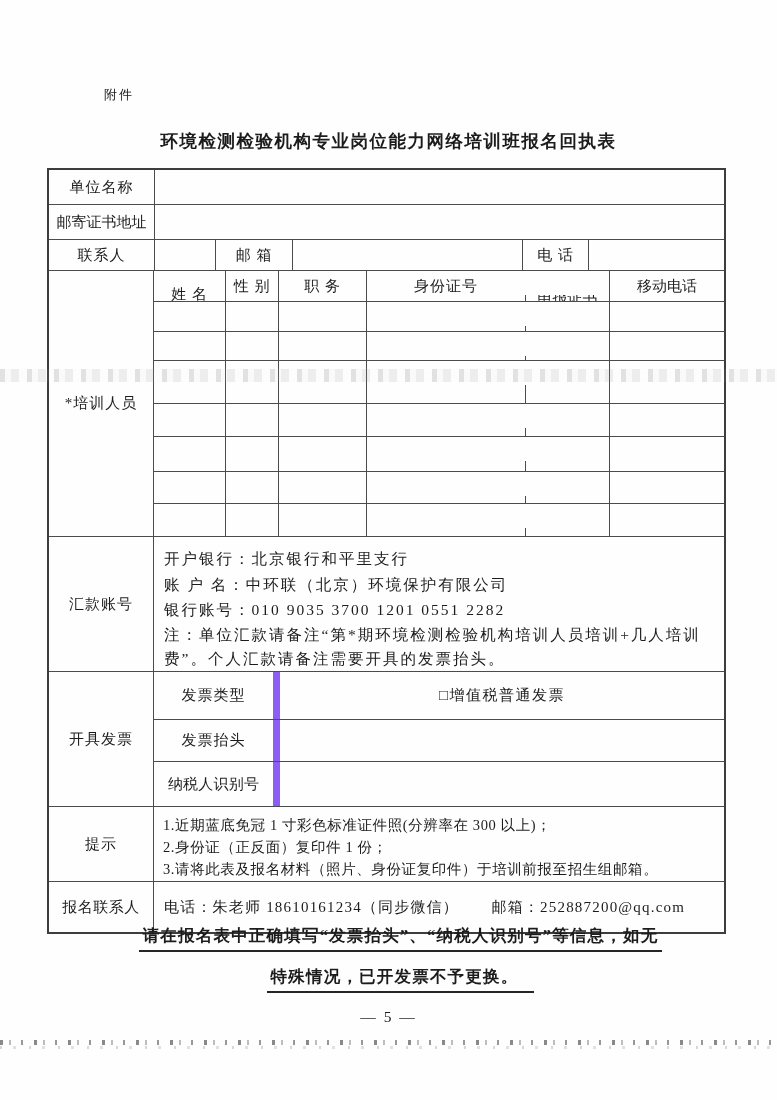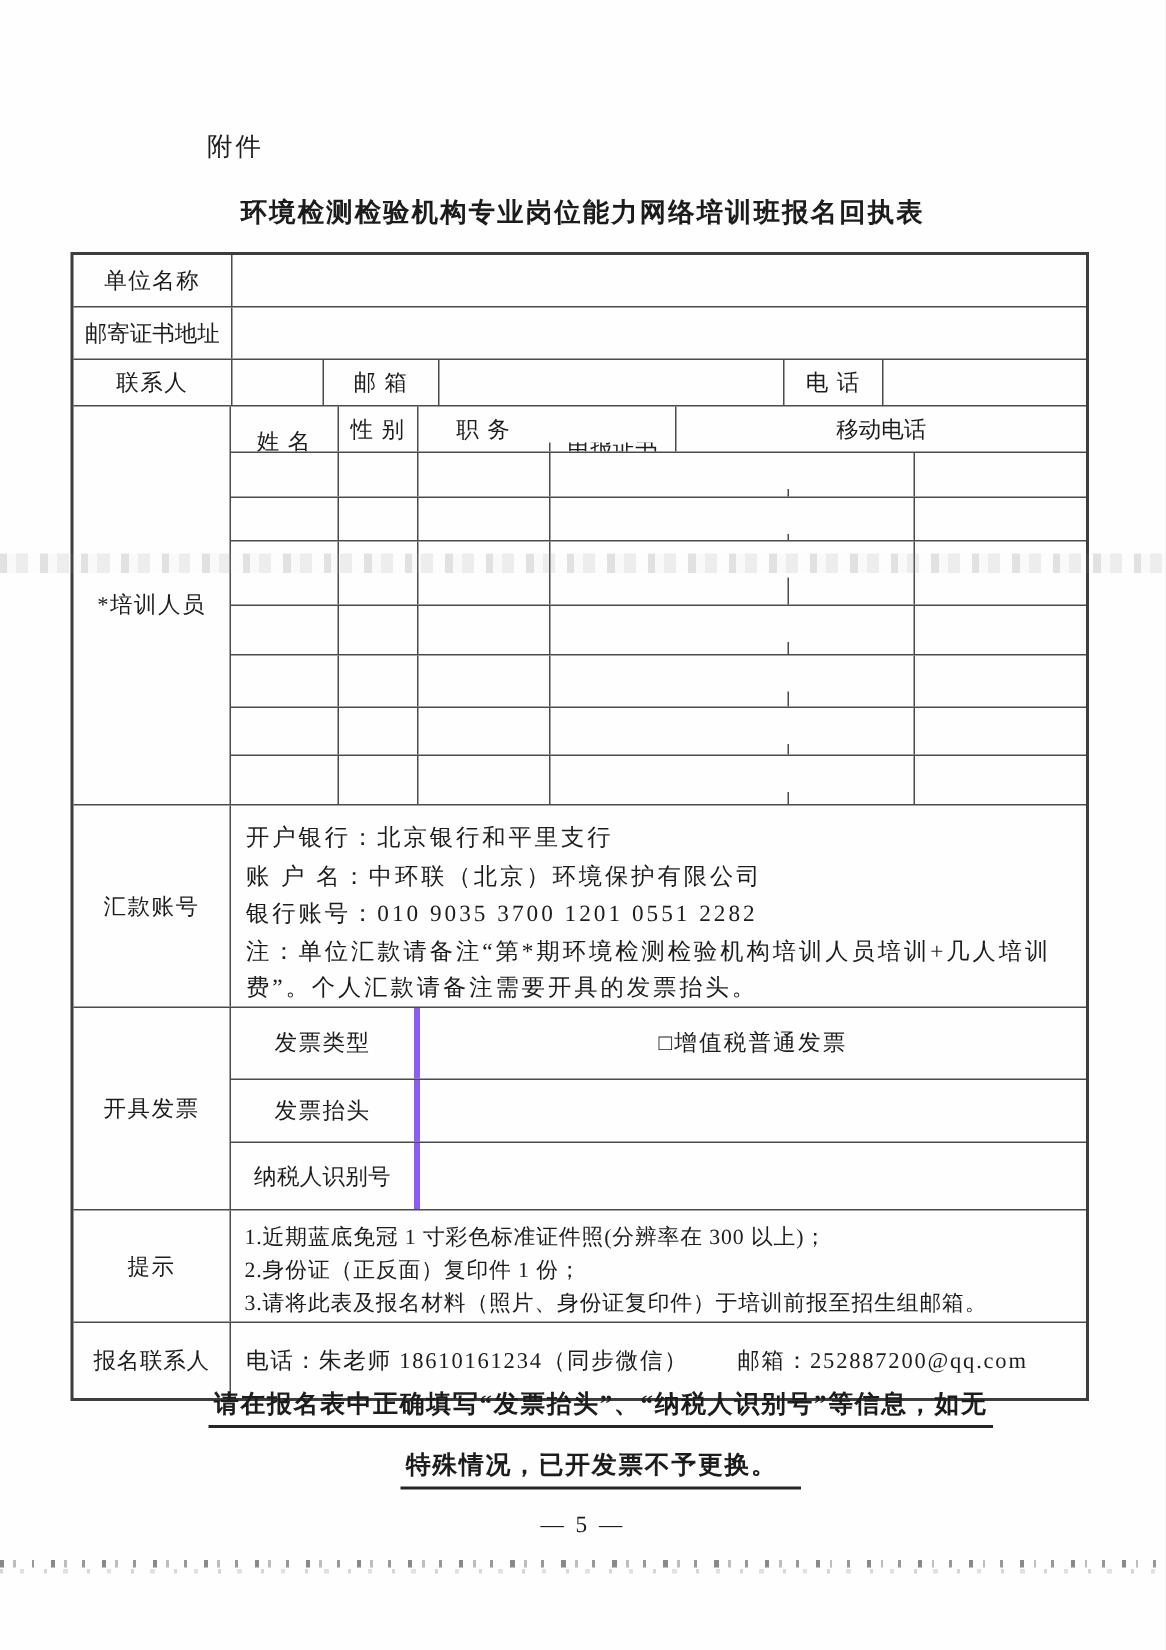--- a/index.html
+++ b/index.html
@@ -3,21 +3,21 @@
 <meta charset="utf-8">
 <style>
   * { margin:0; padding:0; box-sizing:border-box; }
   html,body { background:#e9e9e9; }
   .page {
     position:relative; width:777px; height:1100px; margin:0 auto;
     background:#fefefe; overflow:hidden;
     font-family:"Liberation Serif","DejaVu Serif",serif;
     color:#1c1c1c;
   }
-  .attachment { position:absolute; left:104px; top:86px; font-size:17px; letter-spacing:2px;margin-left:34px; }
+  .attachment { position:absolute; left:104px; top:86px; font-size:13px; letter-spacing:2px; }
   .doc-title {
     position:absolute; left:0; top:129px; width:100%;
     text-align:center; font-size:17.5px; font-weight:bold; letter-spacing:1.5px;
   }
   
   .tbl {
     position:absolute; left:47px; top:168px; width:679px;
     border:2px solid #3d3d3d;
     font-size:15px;
   }
@@ -37,21 +37,21 @@
   .sect-body .cell:first-child { border-left:none;margin-top:16px; }
   
   .w-name{width:71px;flex:0 0 71px;} .w-sex{width:53px;flex:0 0 53px;}
   .w-duty{width:88px;flex:0 0 88px;} .w-id{width:159px;flex:0 0 159px;}
   .w-cert{width:84px;flex:0 0 84px;margin-top:24px;} .w-mob{flex:1 1 auto;}
   
   .remit-body { padding:9px 8px 4px 10px; font-size:15.5px; letter-spacing:2px; line-height:25.5px; }
   .remit-line { white-space:pre-wrap; }
   
   .inv-sublabel { width:126px; flex:0 0 126px; display:flex; align-items:center;
-                  justify-content:center; border-right:4px solid #8b5cf6; letter-spacing:1px; }
+                  justify-content:center; border-right:7px solid #8b5cf6; letter-spacing:1px; }
   .inv-value { flex:1 1 auto; display:flex; align-items:center; justify-content:center;
                letter-spacing:1.5px; }
   .inv-value.blank { justify-content:flex-start; }
   
   .tips-body { padding:7px 6px 0 9px; font-size:14.5px; letter-spacing:0.6px; line-height:22px; }
   
   .reg-value { flex:1 1 auto; display:flex; align-items:center; justify-content:flex-start;
                padding-left:10px; font-size:15px; letter-spacing:1.2px; }
   
   .footer-note { position:absolute; left:12px; top:925px; width:100%; text-align:center;
@@ -113,20 +113,21 @@
       <div class="cell left" style="flex:1 1 auto"></div>
     </div>
 
     <div class="sect">
       <div class="sect-label">*培训人员</div>
       <div class="sect-body">
         <div class="trow" style="height:30px">
           <div class="cell lbl w-name">姓 名</div>
           <div class="cell lbl w-sex">性 别</div>
           <div class="cell lbl w-duty">职 务</div>
+          <div class="cell lbl w-id">身份证号</div>
           <div class="cell w-cert">申报证书</div>
           <div class="cell w-mob">移动电话</div>
         </div>
         <div class="trow" style="height:30px">
           <div class="cell w-name"></div>
             <div class="cell w-sex"></div>
             <div class="cell w-duty"></div>
             <div class="cell w-id"></div>
             <div class="cell w-cert"></div>
             <div class="cell w-mob"></div>

